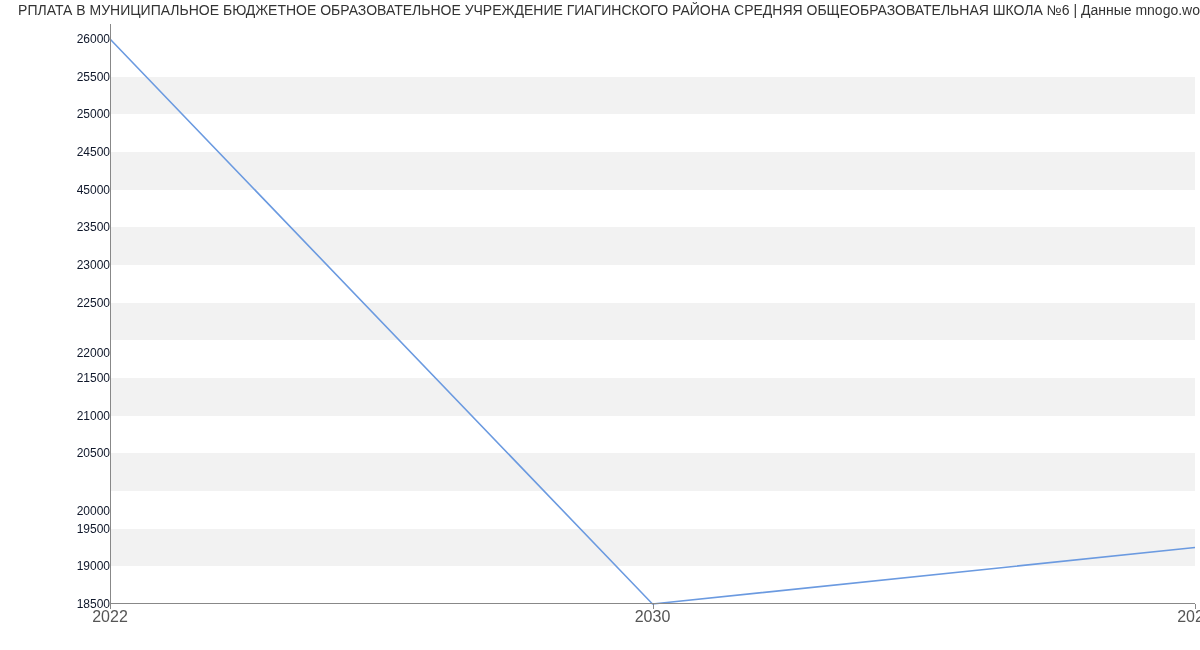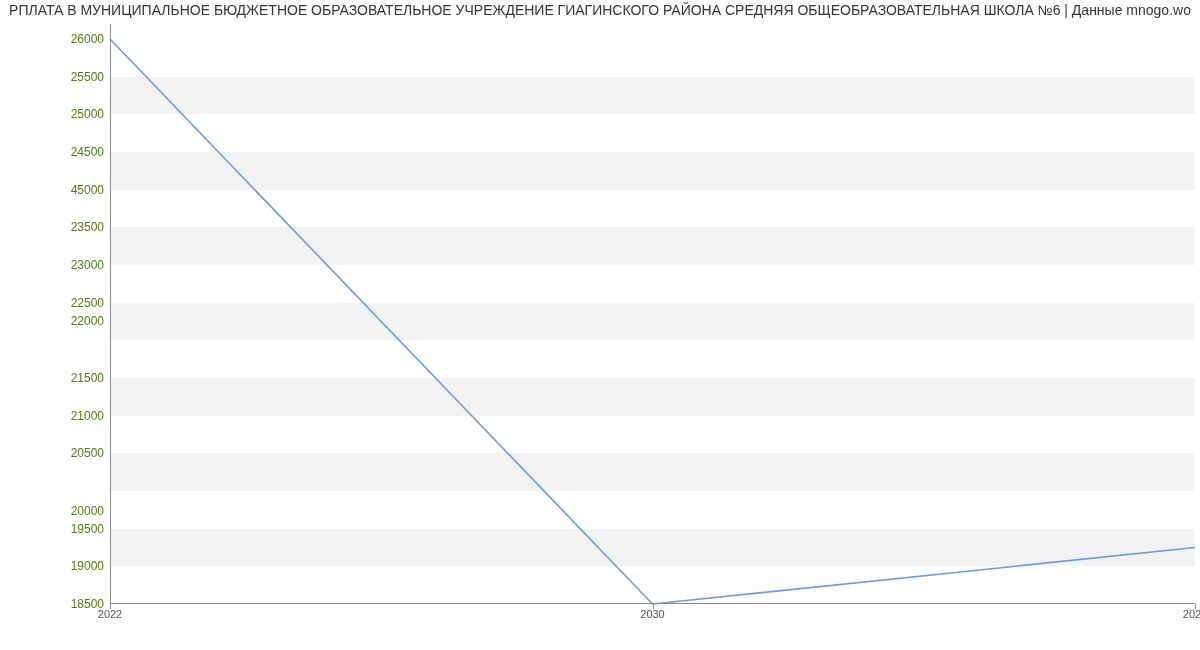--- a/index.html
+++ b/index.html
@@ -9,21 +9,21 @@
     height: 650px;
     background: #ffffff;
     font-family: Arial, Helvetica, sans-serif;
     overflow: hidden;
   }
   .title {
     position: absolute;
     top: 2px;
     left: 0;
     width: 1200px;
-    text-align: center;
+    text-align: right;
     font-size: 14px;
     color: #333;
     white-space: nowrap;
     overflow: hidden;
   }
   .plot-area {
     position: absolute;
     border: 0;
   }
   .plot-area .plot-border-left,
@@ -33,31 +33,30 @@
   }
   .band {
     position: absolute;
     left: 0;
     width: 100%;
     background: #f2f2f2;
   }
   .y-tick-label {
     position: absolute;
     right: 100%;
-    margin-right: 6px;
     font-size: 12px;
-    color: #4d7c0f;
+    color: #0f172a;
     transform: translateY(-50%);
     white-space: nowrap;
   }
   .x-tick-label {
     position: absolute;
     top: 100%;
     margin-top: 4px;
-    font-size: 11px;
+    font-size: 16px;
     color: #555;
     transform: translateX(-50%);
   }
   .x-tick-mark {
     position: absolute;
     top: 100%;
     width: 1px;
     height: 5px;
     background: #888;
   }
@@ -88,21 +87,21 @@
     </svg>
   <div class="plot-border-left" style="left: 0px; top: 0px; width: 1px; height: 580px;"></div>
   <div class="plot-border-bottom" style="left: 0px; top: 579px; width: 1085px; height: 1px;"></div>
 <div class="y-tick-label" style="top: 580px;">18500</div>
     <div class="y-tick-label" style="top: 542.338px;">19000</div>
     <div class="y-tick-label" style="top: 504.675px;">19500</div>
     <div class="y-tick-label" style="top: 487px; text-align: right;">20000</div>
     <div class="y-tick-label" style="top: 429.351px;">20500</div>
     <div class="y-tick-label" style="top: 391.688px;">21000</div>
     <div class="y-tick-label" style="top: 354.026px;">21500</div>
-    <div class="y-tick-label" style="top: 297px;">22000</div>
+    <div class="y-tick-label" style="top: 329px;">22000</div>
     <div class="y-tick-label" style="top: 278.701px;">22500</div>
     <div class="y-tick-label" style="top: 241.039px; text-align: center;">23000</div>
     <div class="y-tick-label" style="top: 203.377px;">23500</div>
     <div class="y-tick-label" style="top: 165.714px;">45000</div>
     <div class="y-tick-label" style="top: 128.052px;">24500</div>
     <div class="y-tick-label" style="top: 90.3896px;">25000</div>
     <div class="y-tick-label" style="top: 52.7273px;">25500</div>
     <div class="y-tick-label" style="top: 15.0649px;">26000</div>
     <div class="x-tick-mark" style="left: 0px;"></div>
     <div class="x-tick-label" style="left: 0px;">2022</div>

